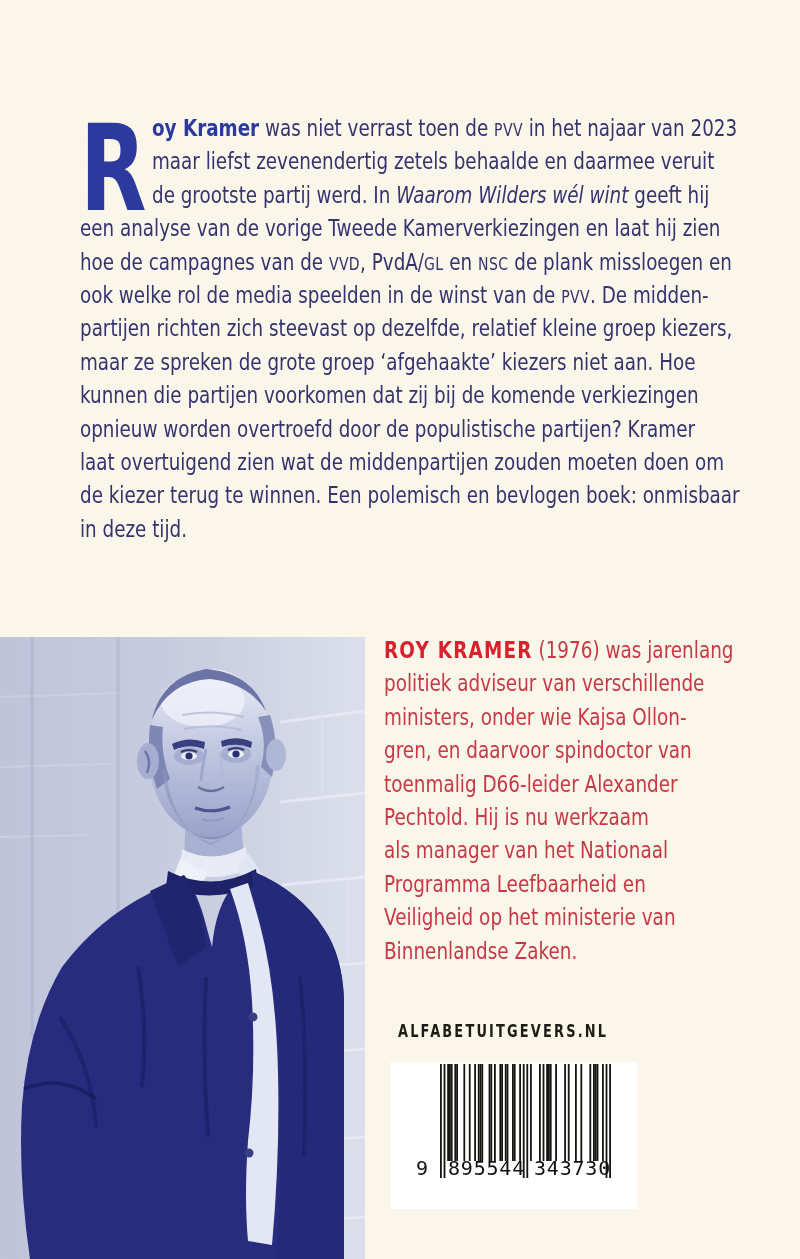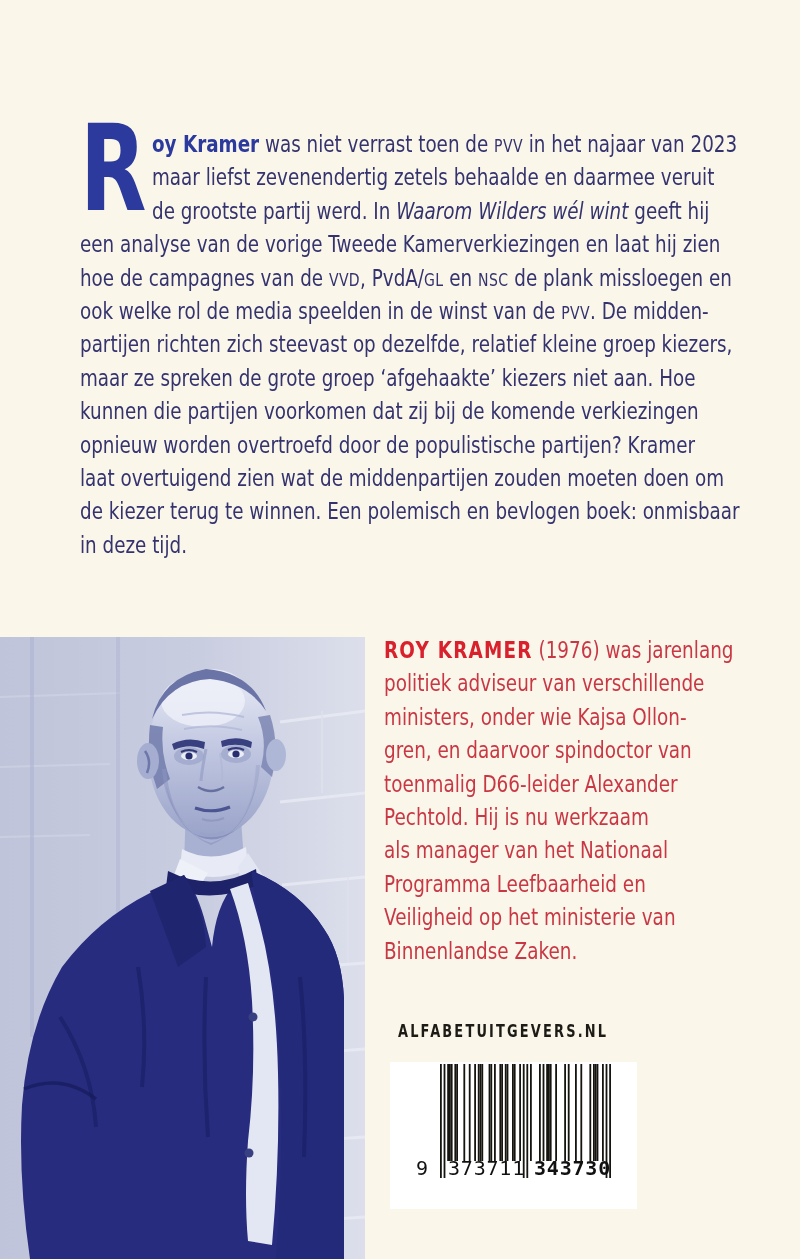--- a/index.html
+++ b/index.html
@@ -20,21 +20,21 @@
 
   
   .dropcap{
     position:absolute;left:80px;top:130px;
     font-size:120px;line-height:78px;font-weight:bold;
     color:var(--accent-blue);
     transform:scaleX(0.72);transform-origin:0 0;
     letter-spacing:0;
   }
   .blurb{
-    position:absolute;left:80px;top:128px;width:660px;
+    position:absolute;left:80px;top:112px;width:660px;
     color:var(--text-blue);
   }
   .blurb .line{
     height:33.4px;line-height:33.4px;font-size:23.5px;
     white-space:nowrap;
     transform:scaleX(0.78);transform-origin:0 50%;
   }
   .blurb .line.indent{margin-left:72px;}
   .b{font-weight:bold;color:var(--accent-blue);}
   .sc{font-size:18px;letter-spacing:0.5px;}
@@ -66,21 +66,21 @@
     background:#ffffff;
   }
   .barcode svg{position:absolute;left:50px;top:2px;}
   .bd{
     position:absolute;top:94px;
     font-family:"DejaVu Sans Mono","Liberation Mono",monospace;
     font-size:20px;color:#111;letter-spacing:0.8px;white-space:nowrap;
   }
   .bd0{left:26px;}
   .bd1{left:58px;}
-  .bd2{left:144px;font-weight:bold;}
+  .bd2{left:144px;}
 
   
   .photo{position:absolute;left:0;top:637px;width:365px;height:622px;}
 </style>
 </head>
 <body>
 
 <div class="cover">
 
   <div class="dropcap">R</div>
@@ -248,17 +248,17 @@
         <rect x="140.40" y="0" width="1.8" height="97" fill="#16140f"></rect>
         <rect x="149.40" y="0" width="1.8" height="97" fill="#16140f"></rect>
         <rect x="153.00" y="0" width="1.8" height="97" fill="#16140f"></rect>
         <rect x="154.80" y="0" width="1.8" height="97" fill="#16140f"></rect>
         <rect x="156.60" y="0" width="1.8" height="97" fill="#16140f"></rect>
         <rect x="162.00" y="0" width="1.8" height="97" fill="#16140f"></rect>
         <rect x="165.60" y="0" width="1.8" height="114" fill="#16140f"></rect>
         <rect x="169.20" y="0" width="1.8" height="114" fill="#16140f"></rect>
       </svg>
     <span class="bd bd0">9</span>
-    <span class="bd bd1">373711</span>
+    <span class="bd bd1">895544</span>
     <span class="bd bd2">343730</span>
   </div>
 
 </div>
 
 </body></html>

